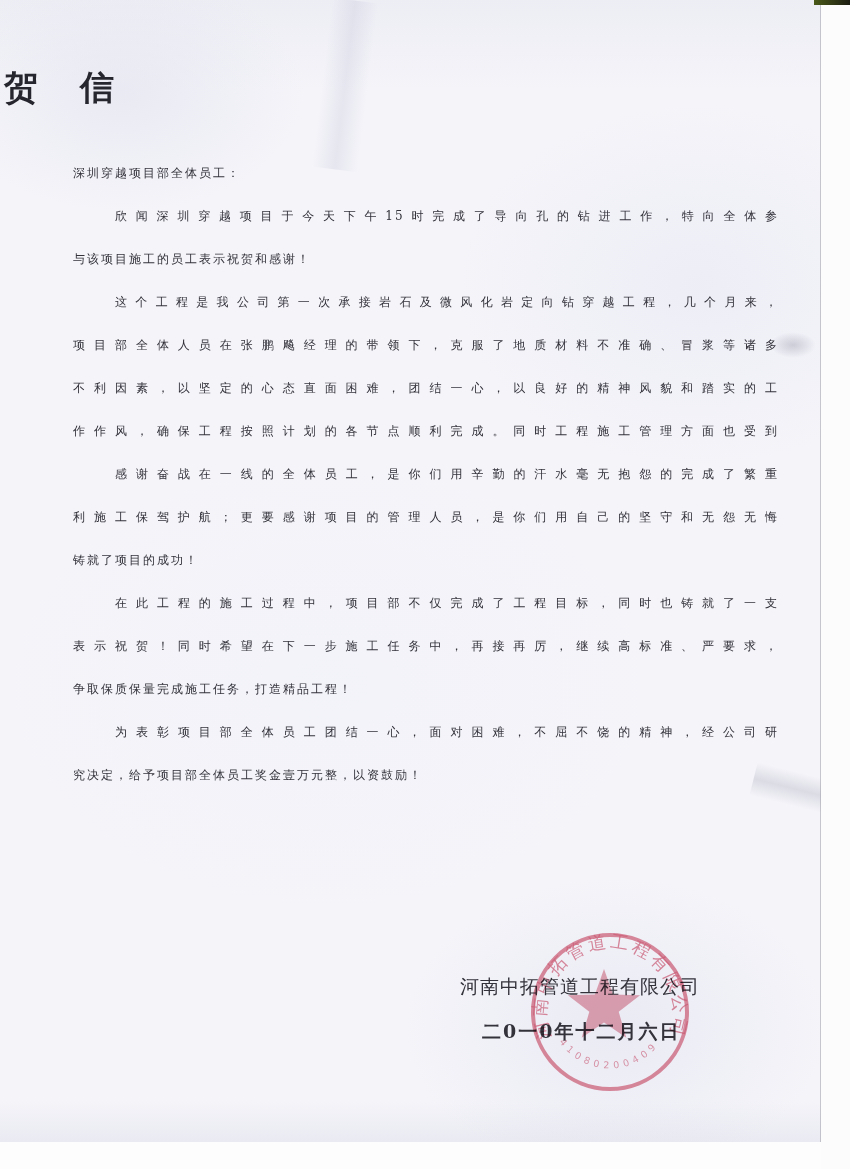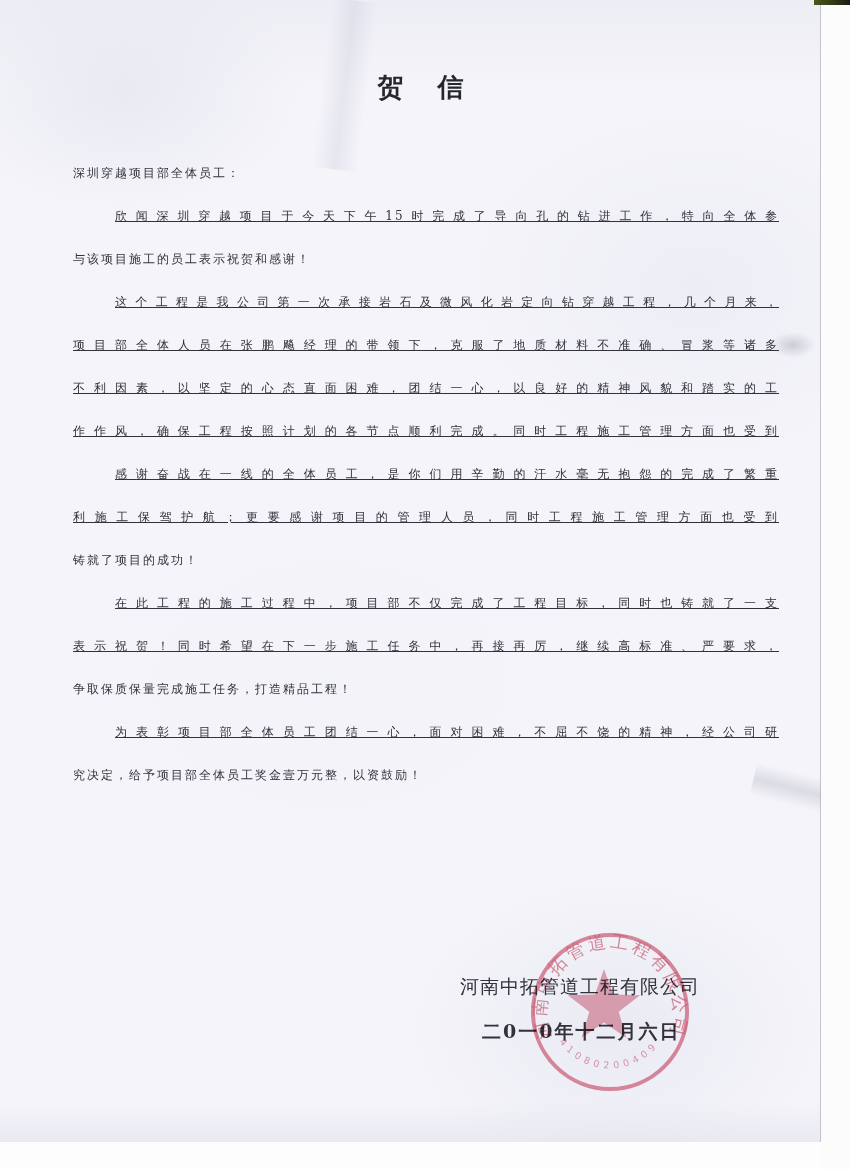--- a/index.html
+++ b/index.html
@@ -17,30 +17,30 @@
       radial-gradient(ellipse 400px 300px at 85% 25%, rgba(232,232,244,.55), transparent 60%),
       radial-gradient(ellipse 500px 350px at 40% 60%, rgba(242,242,250,.6), transparent 65%),
       radial-gradient(ellipse 350px 250px at 75% 90%, rgba(226,226,240,.55), transparent 60%),
       linear-gradient(to bottom, rgba(224,224,236,.35), rgba(244,244,250,0) 90px);
   }
   .page::after{ 
     content:"";position:absolute;left:0;bottom:0;width:100%;height:40px;
     background:linear-gradient(to bottom, rgba(244,244,250,0), rgba(210,210,226,.30));
   }
   .title{
-    position:absolute;left:12px;top:70px;width:821px;
-    text-align:center;font-size:26px;font-weight:bold;line-height:34px;
+    position:absolute;left:4px;top:70px;width:821px;
+    text-align:left;font-size:34px;font-weight:bold;line-height:34px;
     letter-spacing:4px;color:#26262e;
   }
   .body-block{position:absolute;left:73px;top:152px;width:706px;}
   .line{
     height:43px;line-height:43px;font-size:12px;letter-spacing:2px;
     color:#33323b;white-space:nowrap;
   }
-  .fill{white-space:normal;text-align:justify;text-align-last:justify;text-decoration:underline;}
+  .fill{white-space:normal;text-align:justify;text-align-last:justify;}
   .indent{padding-left:42px;}
   .sig{position:absolute;font-size:19px;color:#33323b;letter-spacing:1px;}
   .sig-company{left:460px;top:974px;}
   .sig-date{left:482px;top:1019px;letter-spacing:2px;font-weight:bold;}
   .stamp{position:absolute;left:515px;top:917px;mix-blend-mode:multiply;opacity:.9;}
   
   .corner-mark{
     position:absolute;left:814px;top:0;width:36px;height:5px;
     background:linear-gradient(to right,#4a5a18,#1c1d12);
   }
@@ -77,21 +77,21 @@
 
     <div class="line fill indent">欣闻深圳穿越项目于今天下午15时完成了导向孔的钻进工作，特向全体参</div>
     <div class="line">与该项目施工的员工表示祝贺和感谢！</div>
 
     <div class="line fill indent">这个工程是我公司第一次承接岩石及微风化岩定向钻穿越工程，几个月来，</div>
     <div class="line fill">项目部全体人员在张鹏飚经理的带领下，克服了地质材料不准确、冒浆等诸多</div>
     <div class="line fill">不利因素，以坚定的心态直面困难，团结一心，以良好的精神风貌和踏实的工</div>
     <div class="line fill">作作风，确保工程按照计划的各节点顺利完成。同时工程施工管理方面也受到</div>
 
     <div class="line fill indent">感谢奋战在一线的全体员工，是你们用辛勤的汗水毫无抱怨的完成了繁重</div>
-    <div class="line fill">利施工保驾护航；更要感谢项目的管理人员，同时工程施工管理方面也受到</div>
+    <div class="line fill">利施工保驾护航；更要感谢项目的管理人员，是你们用自己的坚守和无怨无悔</div>
     <div class="line">铸就了项目的成功！</div>
 
     <div class="line fill indent">在此工程的施工过程中，项目部不仅完成了工程目标，同时也铸就了一支</div>
     <div class="line fill">表示祝贺！同时希望在下一步施工任务中，再接再厉，继续高标准、严要求，</div>
     <div class="line">争取保质保量完成施工任务，打造精品工程！</div>
 
     <div class="line fill indent">为表彰项目部全体员工团结一心，面对困难，不屈不饶的精神，经公司研</div>
     <div class="line">究决定，给予项目部全体员工奖金壹万元整，以资鼓励！</div>
   </div>
 

